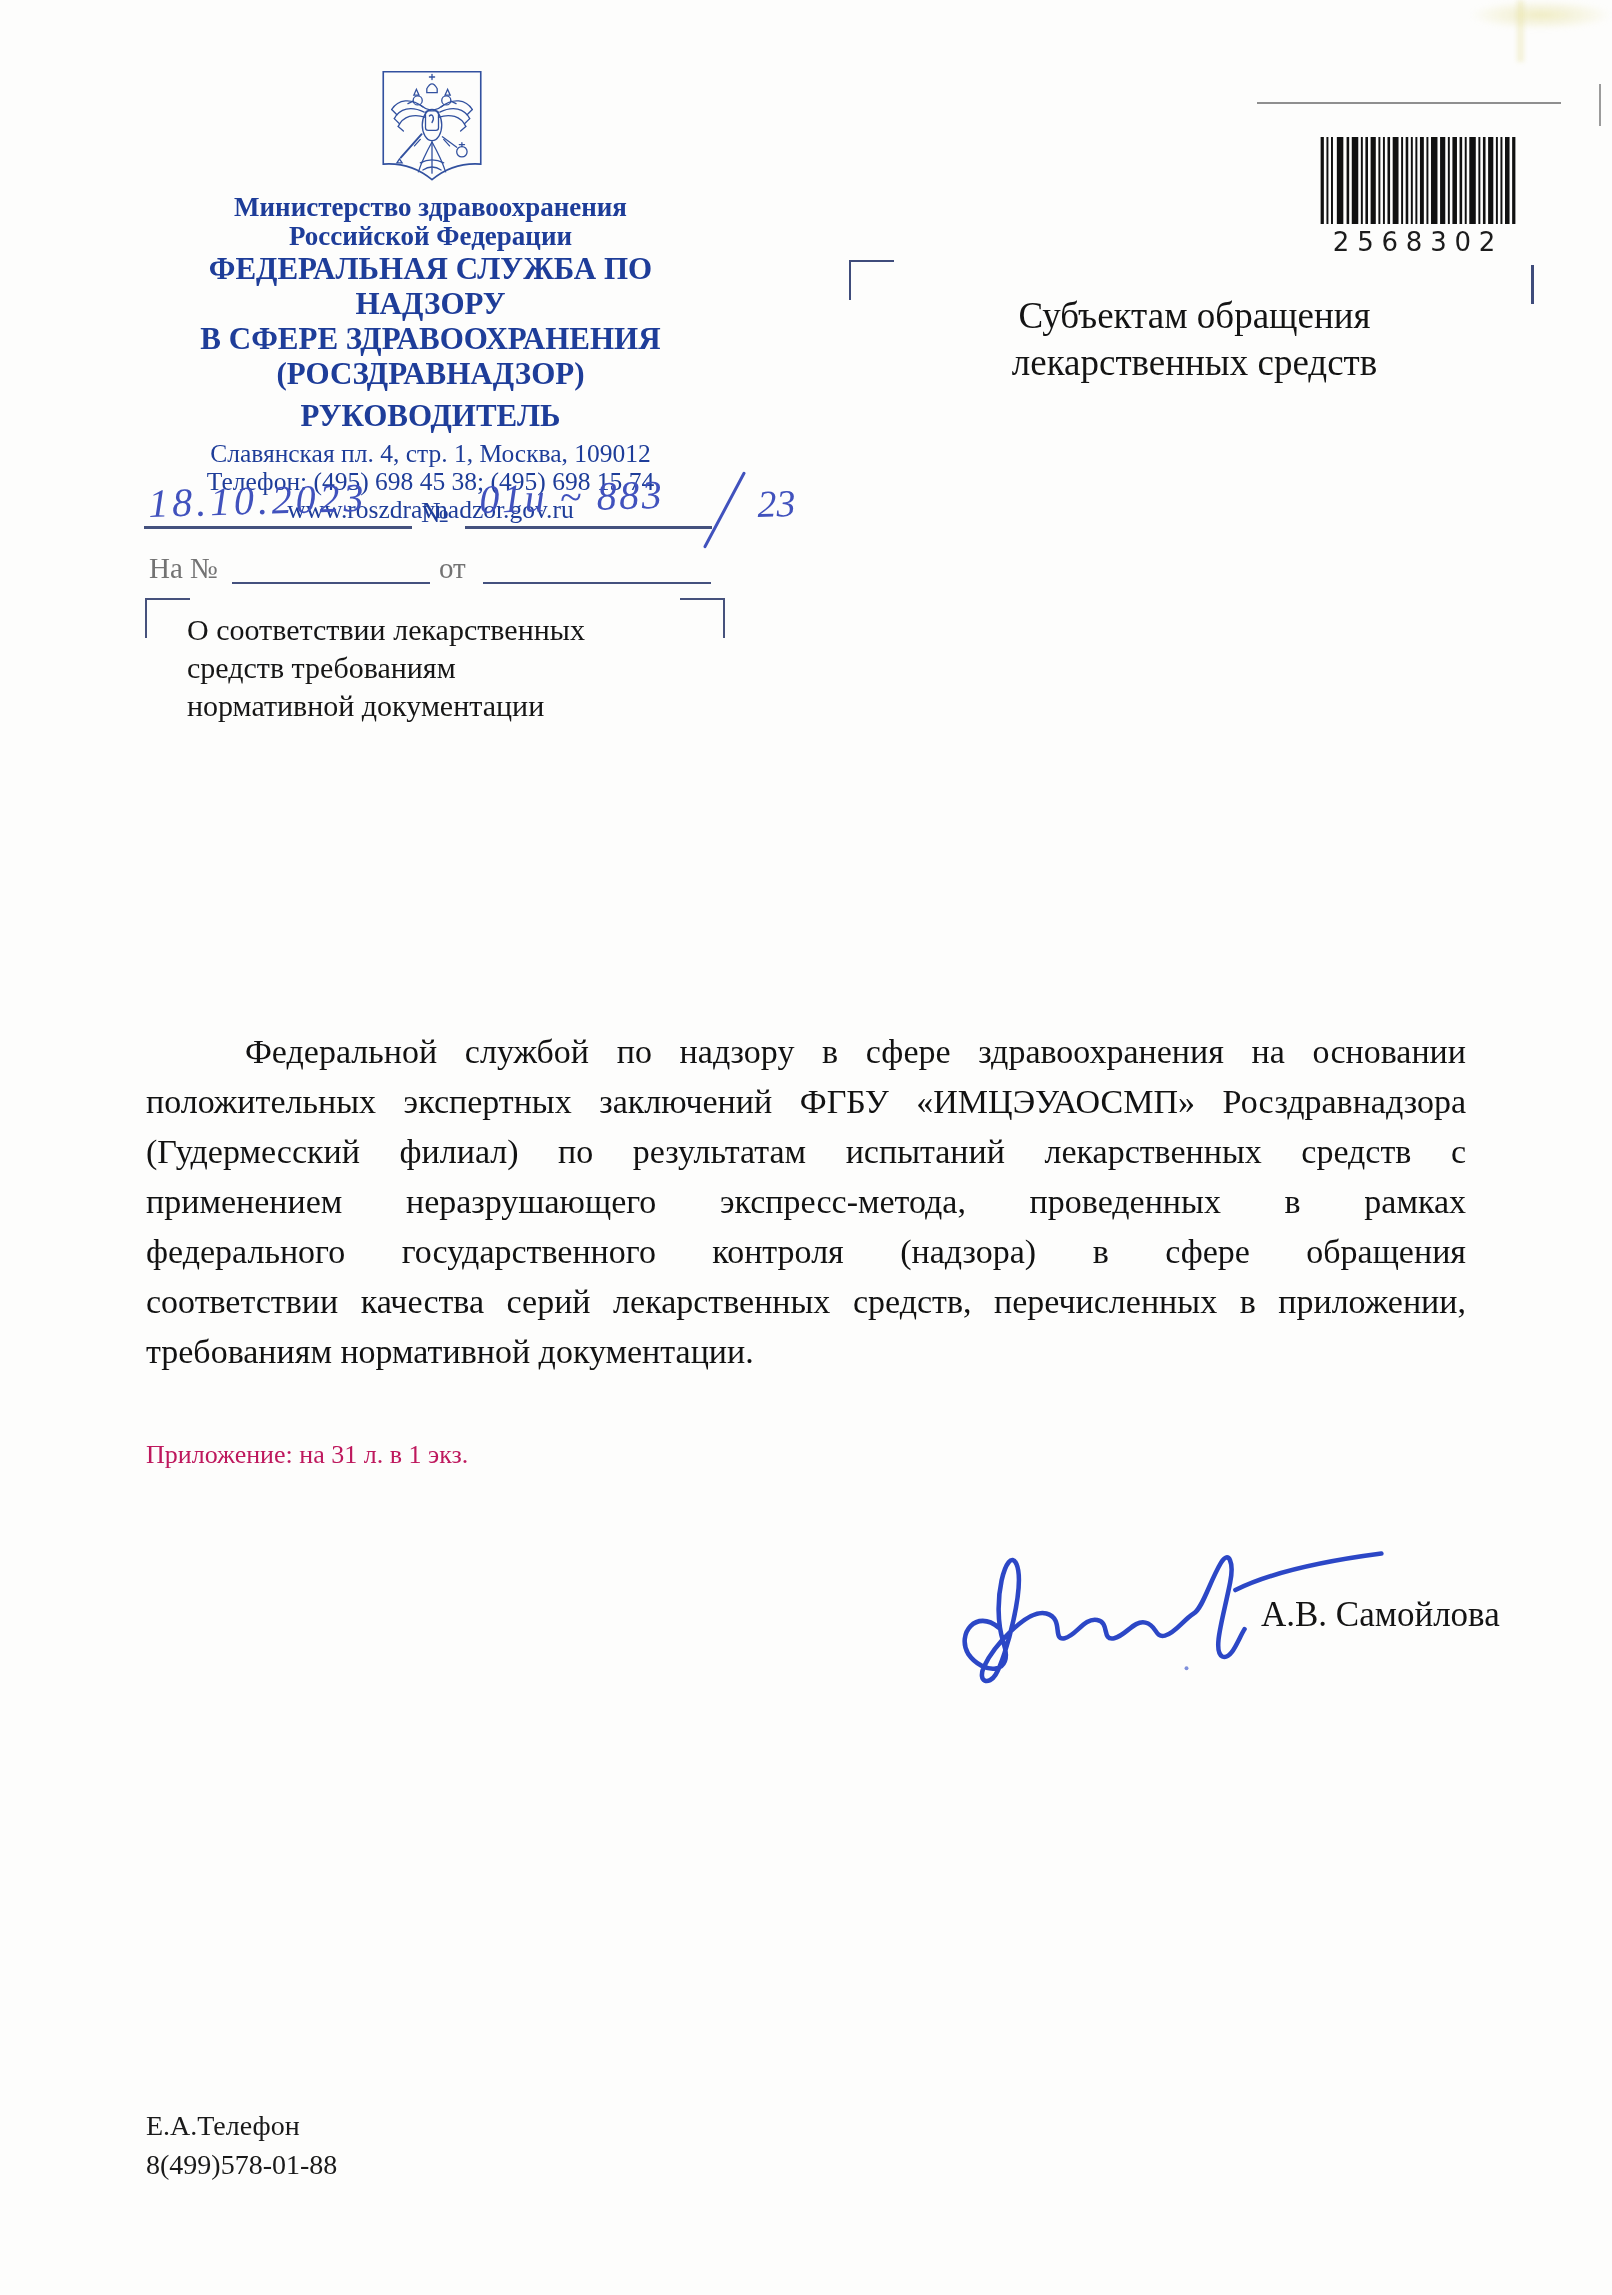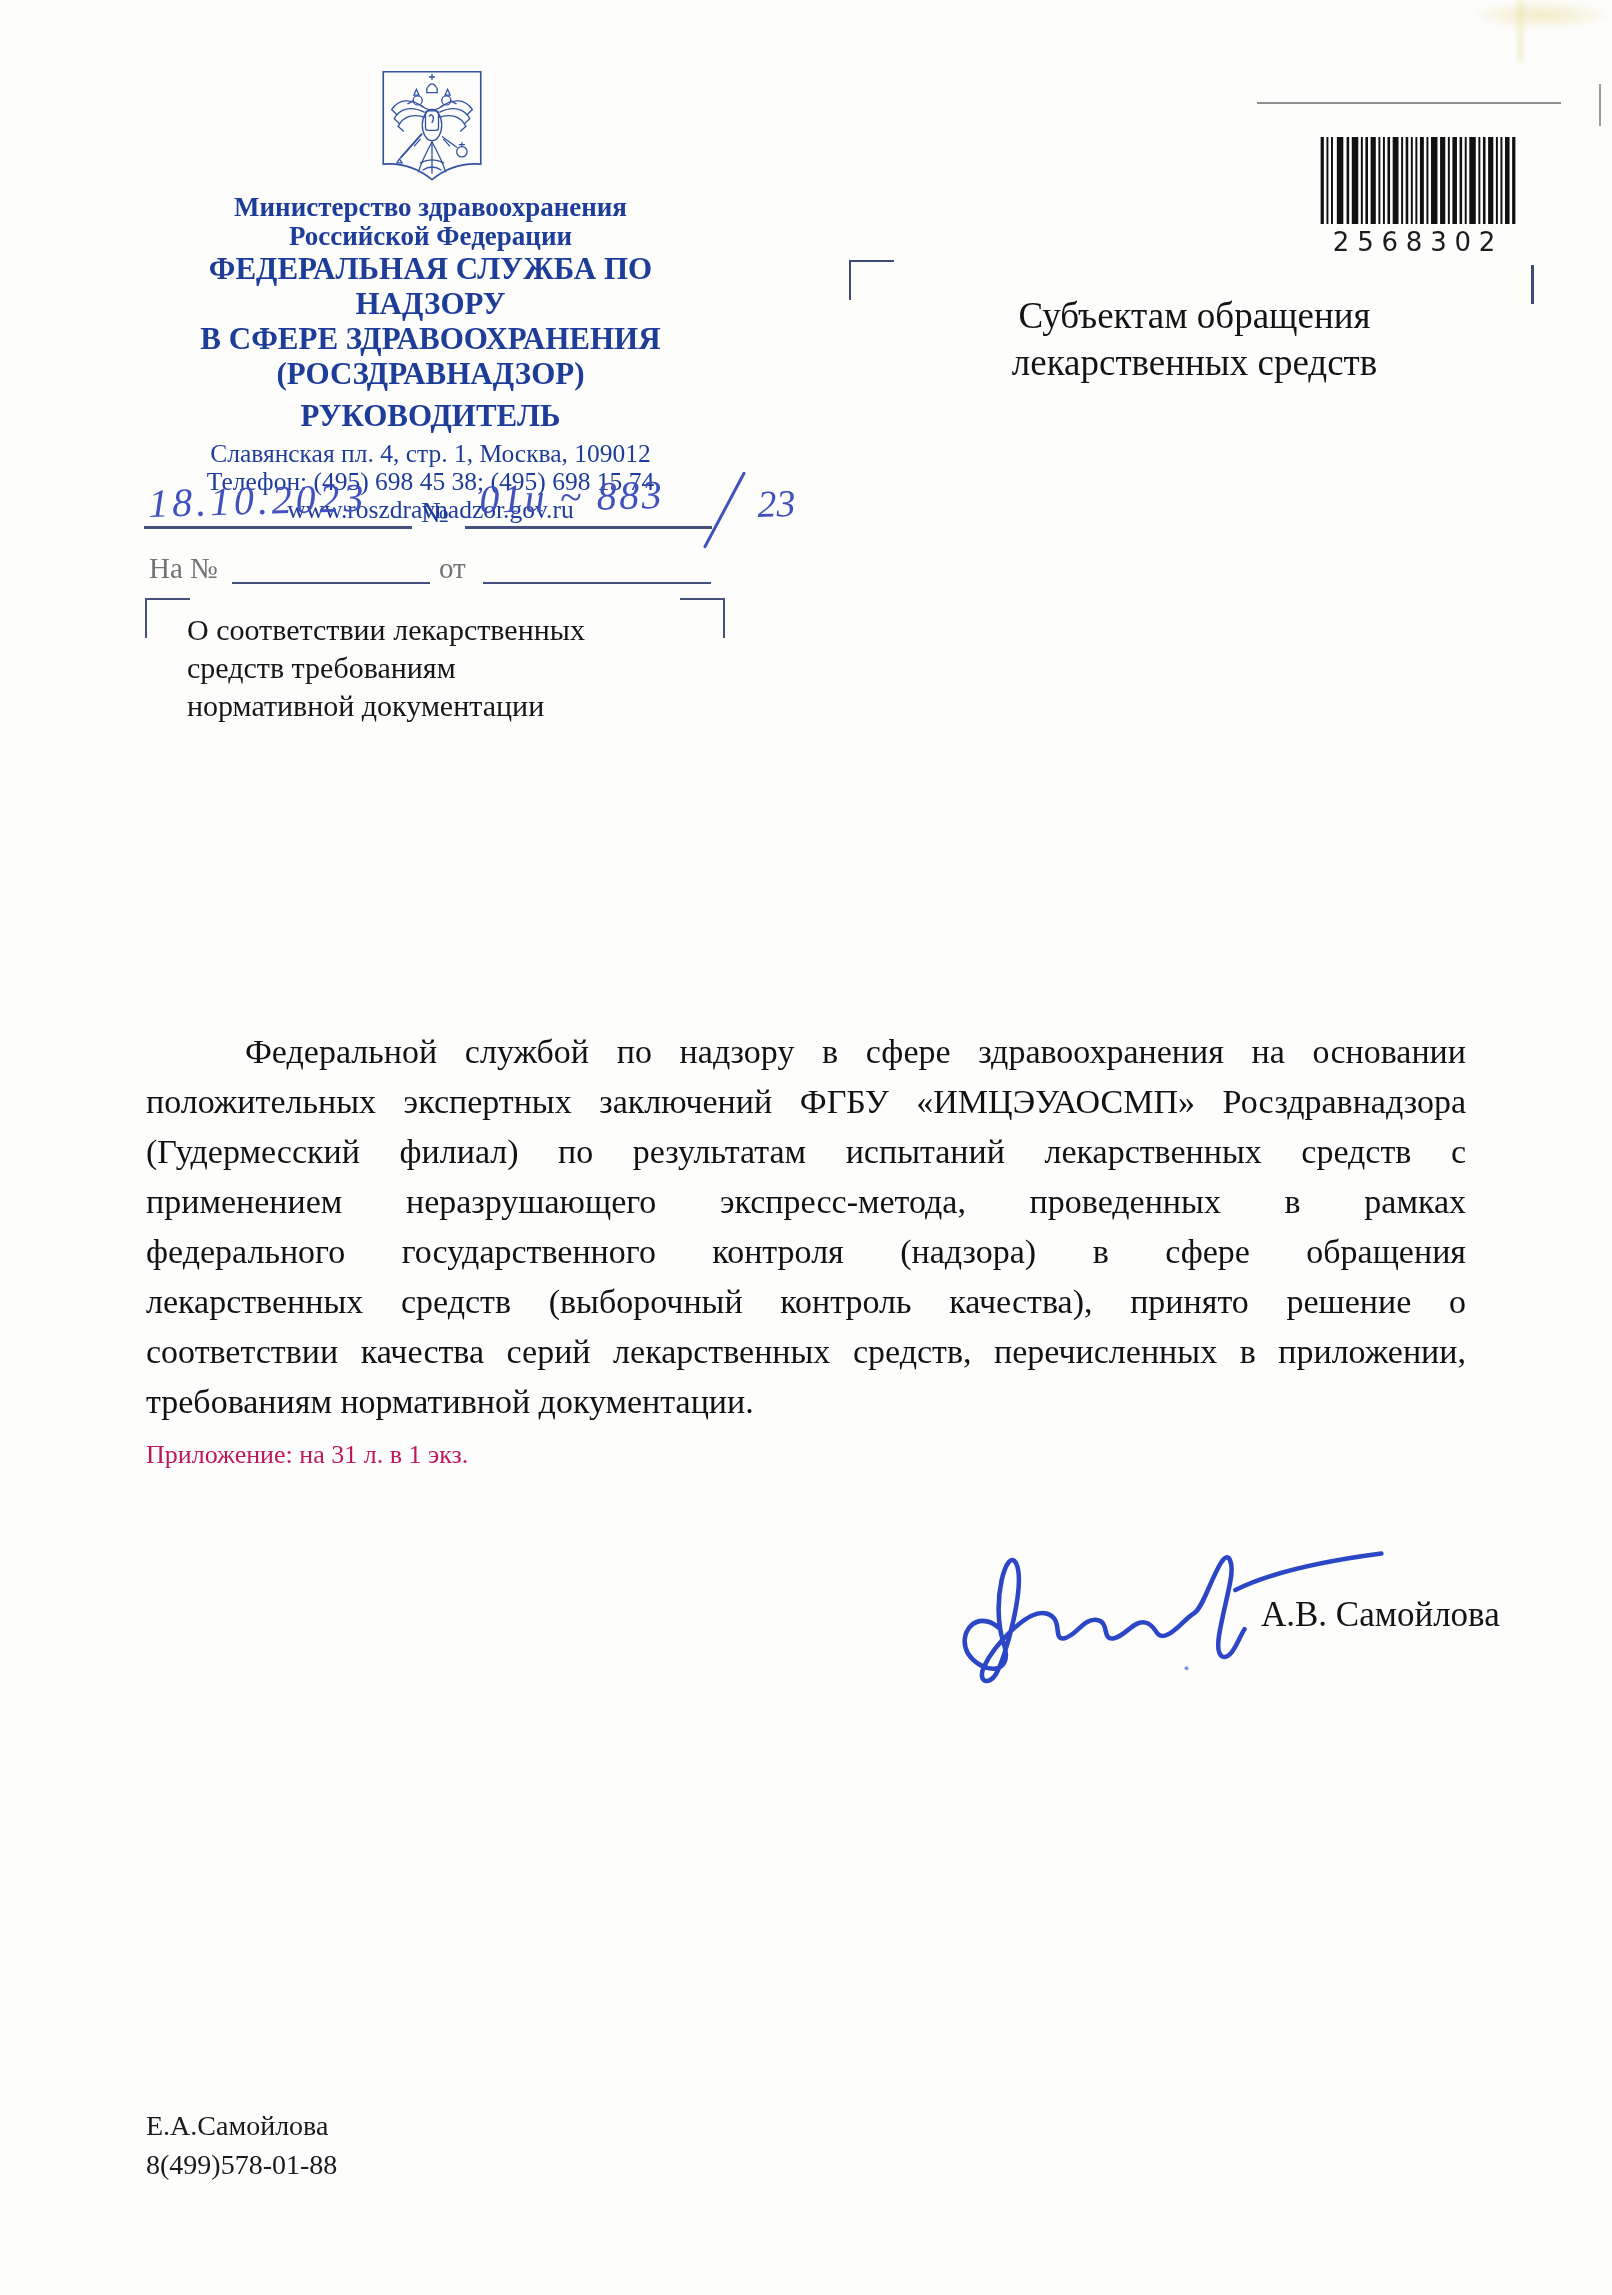--- a/index.html
+++ b/index.html
@@ -219,35 +219,34 @@
     <div>средств требованиям</div>
     <div>нормативной документации</div>
   </div>
 
   <div class="abs body-text">
     <div class="body-line first">Федеральной службой по надзору в сфере здравоохранения на основании</div>
     <div class="body-line">положительных экспертных заключений ФГБУ «ИМЦЭУАОСМП» Росздравнадзора</div>
     <div class="body-line">(Гудермесский филиал) по результатам испытаний лекарственных средств с</div>
     <div class="body-line">применением неразрушающего экспресс-метода, проведенных в рамках</div>
     <div class="body-line">федерального государственного контроля (надзора) в сфере обращения</div>
-    <div class="body-line">лекарственных средств (выборочный контроль качества), принято решение о</div>
     <div class="body-line">соответствии качества серий лекарственных средств, перечисленных в приложении,</div>
     <div class="body-line last">требованиям нормативной документации.</div>
   </div>
 
   <div class="abs attachment">Приложение: на 31 л. в 1 экз.</div>
 
   <div class="abs sig-svg">
     <svg width="470" height="189" viewBox="0 0 720 290" fill="none" stroke="#2c47c6" stroke-width="7" stroke-linecap="round">
       <path d="M105,190 C70,160 40,200 58,230 C80,262 130,264 112,212 C92,150 118,62 132,92 C146,124 116,236 100,262 C90,278 72,274 82,250 C96,220 148,160 178,168 C206,176 186,210 206,206 C224,202 236,174 256,178 C276,182 262,210 282,206 C300,202 312,178 330,182 C348,186 344,206 360,202 C376,198 388,178 404,168 C418,160 428,120 446,90 C458,70 466,90 460,120 C450,172 432,226 448,234 C462,240 472,208 482,192"></path>
       <path d="M468,132 C520,106 600,88 692,76"></path>
       <circle cx="393" cy="252" r="3" fill="#2c47c6" stroke="none" opacity="0.6"></circle>
     </svg>
   </div>
   <div class="abs sig-name">А.В. Самойлова</div>
 
   <div class="abs footer">
-    <div>Е.А.Самойлова</div>
+    <div>Е.А.Телефон</div>
     <div>8(499)578-01-88</div>
   </div>
 
 </div>
 
 
 </body></html>

